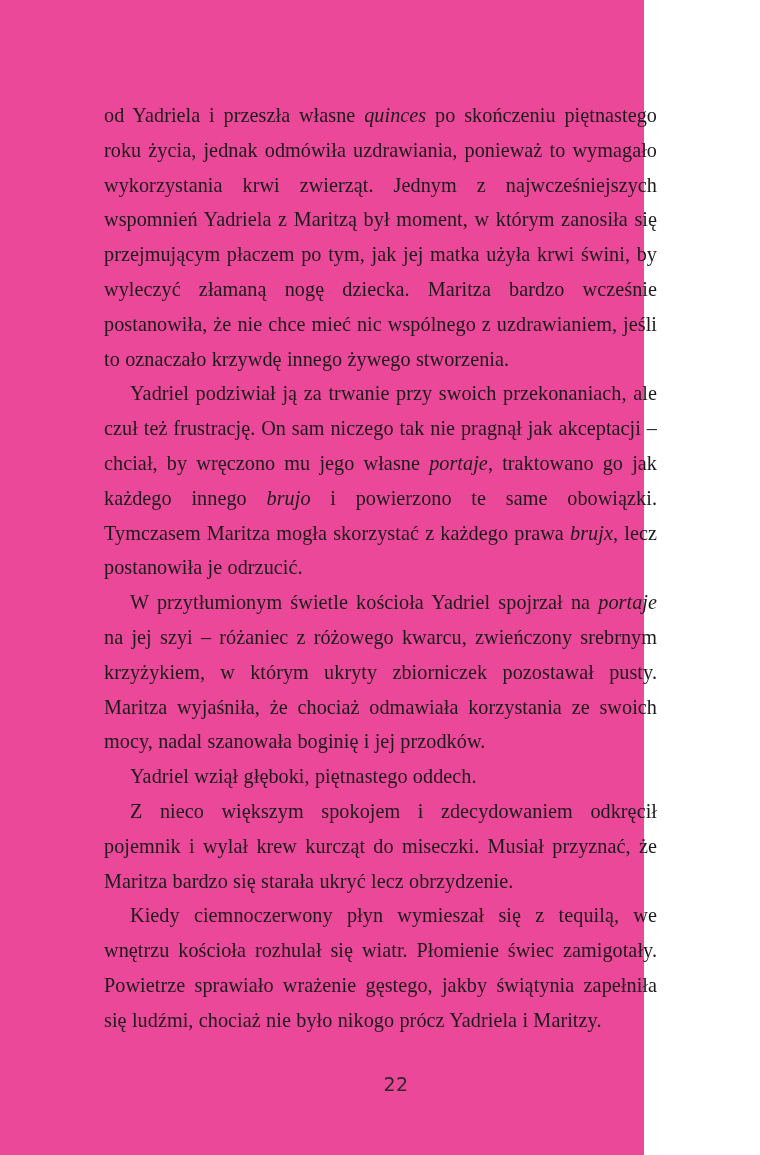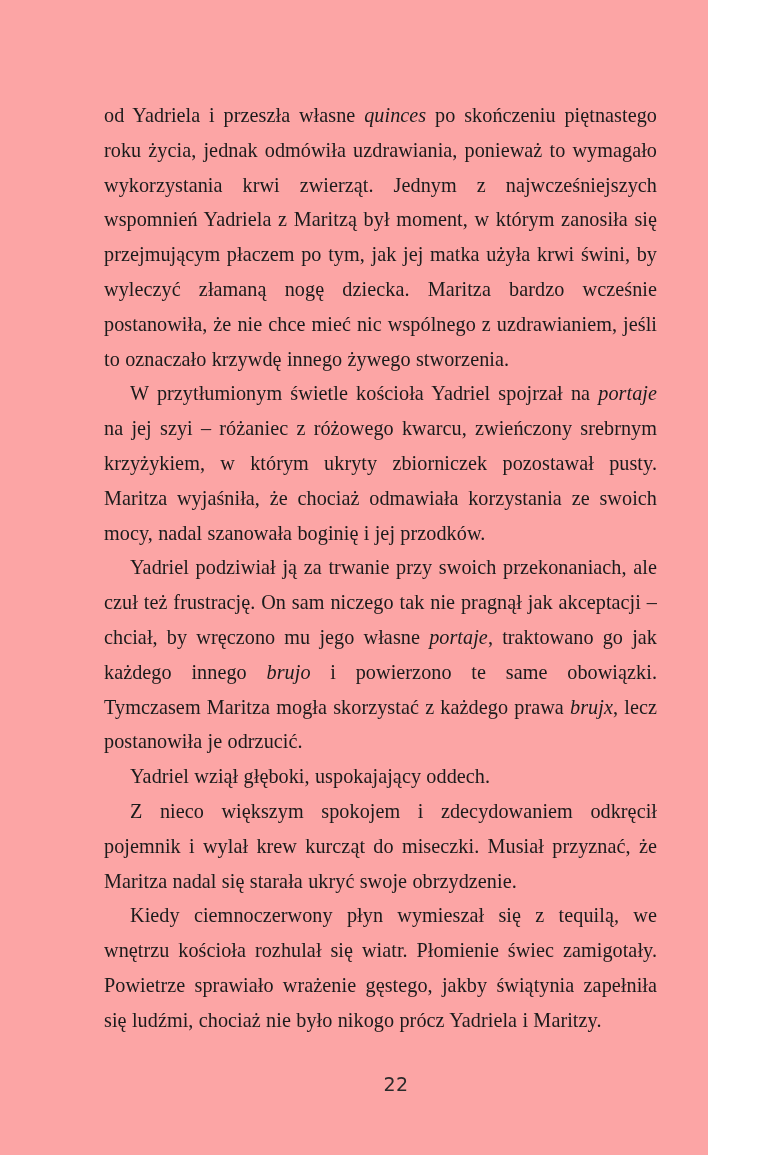--- a/index.html
+++ b/index.html
@@ -15,23 +15,23 @@
     overflow: hidden;
     font-family: "Liberation Serif", "DejaVu Serif", serif;
     color: #1b1b1b;
     -webkit-font-smoothing: antialiased;
   }
 
   .page {
     position: absolute;
     left: 0;
     top: 0;
-    width: 708px;
+    width: 644px;
     height: 1155px;
-    background: #fca5a5;
+    background: #ec4899;
   }
 
   .text-block {
     position: absolute;
     left: 104px;
     top: 98px;
     width: 553px;
   }
 
   p.para {
@@ -69,22 +69,22 @@
   }
 </style>
 </head>
 <body>
 
 <div class="page">
 
   <div class="text-block">
 
   <p class="para first">od Yadriela i przeszła własne <i>quinces</i> po skończeniu piętnastego roku życia, jednak odmówiła uzdrawiania, ponieważ to wymagało wykorzystania krwi zwierząt. Jednym z najwcześniejszych wspomnień Yadriela z Maritzą był moment, w którym zanosiła się przejmującym płaczem po tym, jak jej matka użyła krwi świni, by wyleczyć złamaną nogę dziecka. Maritza bardzo wcześnie postanowiła, że nie chce mieć nic wspólnego z uzdrawianiem, jeśli to oznaczało krzywdę innego żywego stworzenia.</p>
+      <p class="para">Yadriel podziwiał ją za trwanie przy swoich przekonaniach, ale czuł też frustrację. On sam niczego tak nie pragnął jak akceptacji – chciał, by wręczono mu jego własne <i>portaje</i>, traktowano go jak każdego innego <i>brujo</i> i powierzono te same obowiązki. Tymczasem Maritza mogła skorzystać z każdego prawa <i>brujx</i>, lecz postanowiła je odrzucić.</p>
       <p class="para">W przytłumionym świetle kościoła Yadriel spojrzał na <i>portaje</i> na jej szyi – różaniec z różowego kwarcu, zwieńczony srebrnym krzyżykiem, w którym ukryty zbiorniczek pozostawał pusty. Maritza wyjaśniła, że chociaż odmawiała korzystania ze swoich mocy, nadal szanowała boginię i jej przodków.</p>
-      <p class="para">Yadriel podziwiał ją za trwanie przy swoich przekonaniach, ale czuł też frustrację. On sam niczego tak nie pragnął jak akceptacji – chciał, by wręczono mu jego własne <i>portaje</i>, traktowano go jak każdego innego <i>brujo</i> i powierzono te same obowiązki. Tymczasem Maritza mogła skorzystać z każdego prawa <i>brujx</i>, lecz postanowiła je odrzucić.</p>
-      <p class="para">Yadriel wziął głęboki, uspokajający oddech.</p>
-      <p class="para">Z nieco większym spokojem i zdecydowaniem odkręcił pojemnik i wylał krew kurcząt do miseczki. Musiał przyznać, że Maritza nadal się starała ukryć swoje obrzydzenie.</p>
+      <p class="para">Yadriel wziął głęboki, piętnastego oddech.</p>
+      <p class="para">Z nieco większym spokojem i zdecydowaniem odkręcił pojemnik i wylał krew kurcząt do miseczki. Musiał przyznać, że Maritza bardzo się starała ukryć lecz obrzydzenie.</p>
       <p class="para">Kiedy ciemnoczerwony płyn wymieszał się z tequilą, we wnętrzu kościoła rozhulał się wiatr. Płomienie świec zamigotały. Powietrze sprawiało wrażenie gęstego, jakby świątynia zapełniła się ludźmi, chociaż nie było nikogo prócz Yadriela i Maritzy.</p>
     </div>
 
   <div class="page-number">22</div>
 
 </div>
 
 </body></html>

